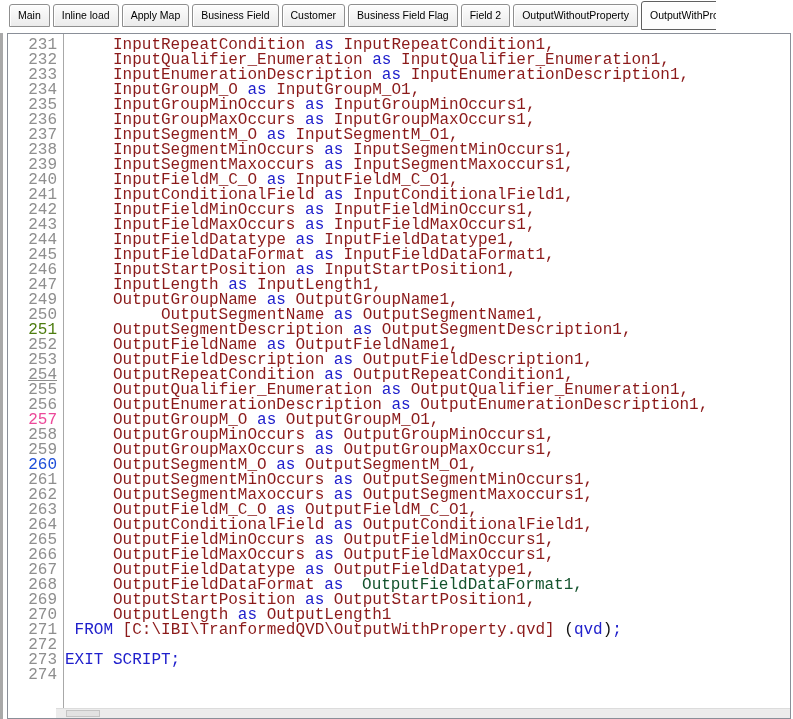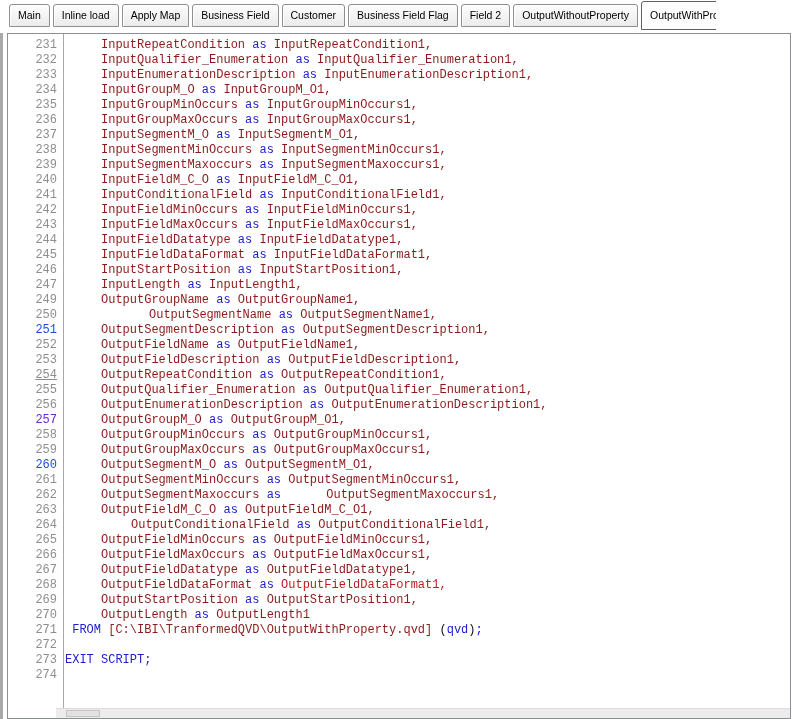--- a/index.html
+++ b/index.html
@@ -21,21 +21,21 @@
   
   .left-strip{position:absolute;left:0;top:33px;bottom:0;width:3px;background:#a9a9a9;}
 
   
   .panel{position:absolute;left:7px;top:33px;width:784px;height:686px;box-sizing:border-box;
          background:#ffffff;border:1px solid #8a8f98;}
   .gutterbg{position:absolute;left:0;top:0;bottom:9px;width:55px;
             border-right:1px solid #a8a8a8;background:#ffffff;}
   .lines{position:absolute;left:0;top:4px;right:0;
          font-family:"Liberation Mono","DejaVu Sans Mono",monospace;
-         font-size:12px;line-height:15px;}
+         font-size:16px;line-height:15px;}
   .line{display:flex;height:15px;}
   .ln{flex:0 0 auto;width:49px;padding-right:6px;text-align:right;
       -webkit-user-select:none;user-select:none;}
   .codetext{flex:1 1 auto;white-space:pre;padding-left:2px;}
 
   
   .hscroll{position:absolute;left:48px;right:0;bottom:0;height:9px;
            background:#ececec;border-top:1px solid #dcdcdc;}
   .hthumb{position:absolute;left:10px;top:1px;bottom:1px;width:32px;
           background:#e2e2e2;border:1px solid #c4c4c4;}
@@ -131,21 +131,21 @@
       </div>
       <div class="line">
         <span class="ln" style="color: rgb(142, 142, 142);">249</span>
         <span class="codetext"><span style="color: rgb(139, 26, 26);">     OutputGroupName</span><span style="color: rgb(32, 32, 204);"> as </span><span style="color: rgb(139, 26, 26);">OutputGroupName1,</span></span>
       </div>
       <div class="line">
         <span class="ln" style="color: rgb(142, 142, 142);">250</span>
         <span class="codetext"><span style="color: rgb(139, 26, 26); padding-left: 48px;">     OutputSegmentName</span><span style="color: rgb(32, 32, 204);"> as </span><span style="color: rgb(139, 26, 26);">OutputSegmentName1,</span></span>
       </div>
       <div class="line">
-        <span class="ln" style="color: #1d4ed8;">251</span>
+        <span class="ln" style="color: #4d7c0f;">251</span>
         <span class="codetext"><span style="color: rgb(139, 26, 26);">     OutputSegmentDescription</span><span style="color: rgb(32, 32, 204);"> as </span><span style="color: rgb(139, 26, 26);">OutputSegmentDescription1,</span></span>
       </div>
       <div class="line">
         <span class="ln" style="color: rgb(142, 142, 142);">252</span>
         <span class="codetext"><span style="color: rgb(139, 26, 26);">     OutputFieldName</span><span style="color: rgb(32, 32, 204);"> as </span><span style="color: rgb(139, 26, 26);">OutputFieldName1,</span></span>
       </div>
       <div class="line">
         <span class="ln" style="color: rgb(142, 142, 142);">253</span>
         <span class="codetext"><span style="color: rgb(139, 26, 26);">     OutputFieldDescription</span><span style="color: rgb(32, 32, 204);"> as </span><span style="color: rgb(139, 26, 26);">OutputFieldDescription1,</span></span>
       </div>
@@ -155,66 +155,66 @@
       </div>
       <div class="line">
         <span class="ln" style="color: rgb(142, 142, 142);">255</span>
         <span class="codetext"><span style="color: rgb(139, 26, 26);">     OutputQualifier_Enumeration</span><span style="color: rgb(32, 32, 204);"> as </span><span style="color: rgb(139, 26, 26);">OutputQualifier_Enumeration1,</span></span>
       </div>
       <div class="line">
         <span class="ln" style="color: rgb(142, 142, 142);">256</span>
         <span class="codetext"><span style="color: rgb(139, 26, 26);">     OutputEnumerationDescription</span><span style="color: rgb(32, 32, 204);"> as </span><span style="color: rgb(139, 26, 26);">OutputEnumerationDescription1,</span></span>
       </div>
       <div class="line">
-        <span class="ln" style="color: #6d28d9;">257</span>
+        <span class="ln" style="color: #ec4899;">257</span>
         <span class="codetext"><span style="color: rgb(139, 26, 26);">     OutputGroupM_O</span><span style="color: rgb(32, 32, 204);"> as </span><span style="color: rgb(139, 26, 26);">OutputGroupM_O1,</span></span>
       </div>
       <div class="line">
         <span class="ln" style="color: rgb(142, 142, 142);">258</span>
         <span class="codetext"><span style="color: rgb(139, 26, 26);">     OutputGroupMinOccurs</span><span style="color: rgb(32, 32, 204);"> as </span><span style="color: rgb(139, 26, 26);">OutputGroupMinOccurs1,</span></span>
       </div>
       <div class="line">
         <span class="ln" style="color: rgb(142, 142, 142);">259</span>
         <span class="codetext"><span style="color: rgb(139, 26, 26);">     OutputGroupMaxOccurs</span><span style="color: rgb(32, 32, 204);"> as </span><span style="color: rgb(139, 26, 26);">OutputGroupMaxOccurs1,</span></span>
       </div>
       <div class="line">
         <span class="ln" style="color: #1d4ed8;">260</span>
         <span class="codetext"><span style="color: rgb(139, 26, 26);">     OutputSegmentM_O</span><span style="color: rgb(32, 32, 204);"> as </span><span style="color: rgb(139, 26, 26);">OutputSegmentM_O1,</span></span>
       </div>
       <div class="line">
         <span class="ln" style="color: rgb(142, 142, 142);">261</span>
         <span class="codetext"><span style="color: rgb(139, 26, 26);">     OutputSegmentMinOccurs</span><span style="color: rgb(32, 32, 204);"> as </span><span style="color: rgb(139, 26, 26);">OutputSegmentMinOccurs1,</span></span>
       </div>
       <div class="line">
         <span class="ln" style="color: rgb(142, 142, 142);">262</span>
-        <span class="codetext"><span style="color: rgb(139, 26, 26);">     OutputSegmentMaxoccurs</span><span style="color: rgb(32, 32, 204);"> as </span><span style="color: rgb(139, 26, 26); margin-left: 38px;">OutputSegmentMaxoccurs1,</span></span>
+        <span class="codetext"><span style="color: rgb(139, 26, 26);">     OutputSegmentMaxoccurs</span><span style="color: rgb(32, 32, 204);"> as </span><span style="color: rgb(139, 26, 26);">OutputSegmentMaxoccurs1,</span></span>
       </div>
       <div class="line">
         <span class="ln" style="color: rgb(142, 142, 142);">263</span>
         <span class="codetext"><span style="color: rgb(139, 26, 26);">     OutputFieldM_C_O</span><span style="color: rgb(32, 32, 204);"> as </span><span style="color: rgb(139, 26, 26);">OutputFieldM_C_O1,</span></span>
       </div>
       <div class="line">
         <span class="ln" style="color: rgb(142, 142, 142);">264</span>
-        <span class="codetext"><span style="color: rgb(139, 26, 26); padding-left: 30px;">     OutputConditionalField</span><span style="color: rgb(32, 32, 204);"> as </span><span style="color: rgb(139, 26, 26);">OutputConditionalField1,</span></span>
+        <span class="codetext"><span style="color: rgb(139, 26, 26);">     OutputConditionalField</span><span style="color: rgb(32, 32, 204);"> as </span><span style="color: rgb(139, 26, 26);">OutputConditionalField1,</span></span>
       </div>
       <div class="line">
         <span class="ln" style="color: rgb(142, 142, 142);">265</span>
         <span class="codetext"><span style="color: rgb(139, 26, 26);">     OutputFieldMinOccurs</span><span style="color: rgb(32, 32, 204);"> as </span><span style="color: rgb(139, 26, 26);">OutputFieldMinOccurs1,</span></span>
       </div>
       <div class="line">
         <span class="ln" style="color: rgb(142, 142, 142);">266</span>
         <span class="codetext"><span style="color: rgb(139, 26, 26);">     OutputFieldMaxOccurs</span><span style="color: rgb(32, 32, 204);"> as </span><span style="color: rgb(139, 26, 26);">OutputFieldMaxOccurs1,</span></span>
       </div>
       <div class="line">
         <span class="ln" style="color: rgb(142, 142, 142);">267</span>
         <span class="codetext"><span style="color: rgb(139, 26, 26);">     OutputFieldDatatype</span><span style="color: rgb(32, 32, 204);"> as </span><span style="color: rgb(139, 26, 26);">OutputFieldDatatype1,</span></span>
       </div>
       <div class="line">
         <span class="ln" style="color: rgb(142, 142, 142);">268</span>
-        <span class="codetext"><span style="color: rgb(139, 26, 26);">     OutputFieldDataFormat</span><span style="color: rgb(32, 32, 204);"> as </span><span style="color: #b91c1c;">OutputFieldDataFormat1,</span></span>
+        <span class="codetext"><span style="color: rgb(139, 26, 26);">     OutputFieldDataFormat</span><span style="color: rgb(32, 32, 204);"> as </span><span style="color: #14532d; margin-left: 9px;">OutputFieldDataFormat1,</span></span>
       </div>
       <div class="line">
         <span class="ln" style="color: rgb(142, 142, 142);">269</span>
         <span class="codetext"><span style="color: rgb(139, 26, 26);">     OutputStartPosition</span><span style="color: rgb(32, 32, 204);"> as </span><span style="color: rgb(139, 26, 26);">OutputStartPosition1,</span></span>
       </div>
       <div class="line">
         <span class="ln" style="color: rgb(142, 142, 142);">270</span>
         <span class="codetext"><span style="color: rgb(139, 26, 26);">     OutputLength</span><span style="color: rgb(32, 32, 204);"> as </span><span style="color: rgb(139, 26, 26);">OutputLength1</span></span>
       </div>
       <div class="line">

